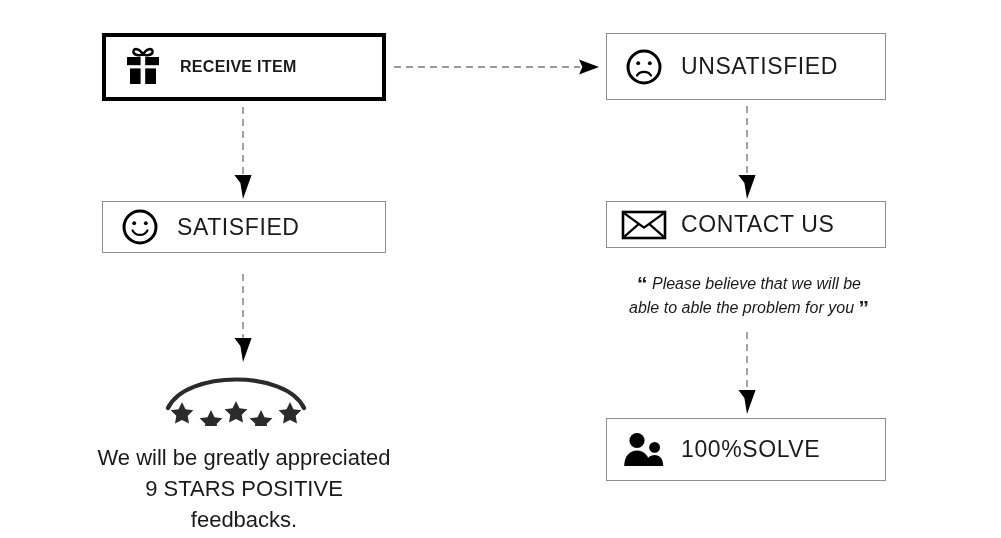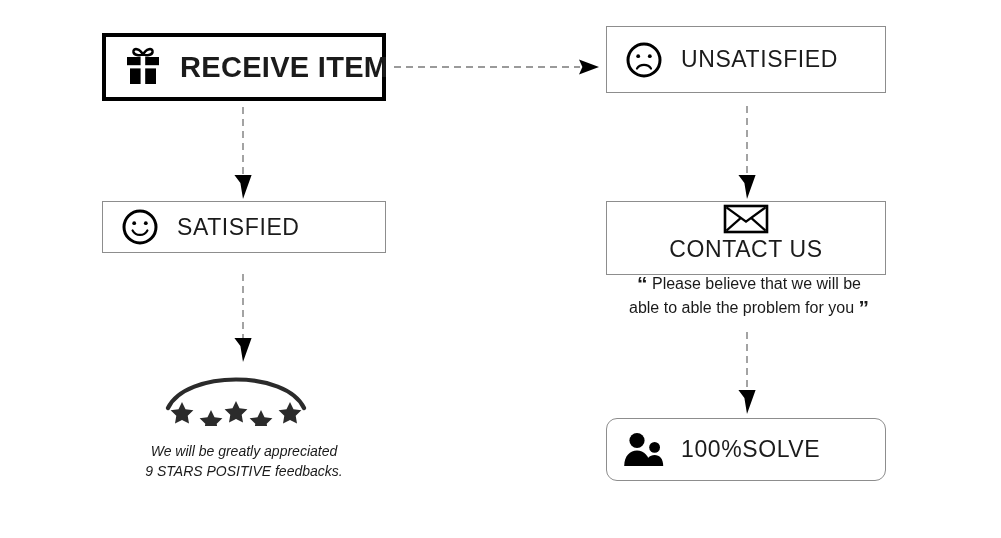--- a/index.html
+++ b/index.html
@@ -42,29 +42,29 @@
     flex: 0 0 auto;
   }
   .node .node-label {
     font-size: 23px;
     letter-spacing: 0.6px;
     color: #1b1b1b;
     white-space: nowrap;
   }
   .node.emphasis .node-label {
     font-weight: bold;
-    font-size: 29px;
+    font-size: 16px;
     letter-spacing: 0.3px;
   }
 
   #node-receive-item { left: 102px; top: 33px;  width: 284px; height: 68px; }
-  #node-unsatisfied  { left: 606px; top: 26px;  width: 280px; height: 67px; }
+  #node-unsatisfied  { left: 606px; top: 33px;  width: 280px; height: 67px; }
   #node-satisfied    { left: 102px; top: 201px; width: 284px; height: 52px; }
-  #node-contact-us   { left: 606px; top: 201px; width: 280px; height: 74px; flex-direction: column; }
-  #node-solve        { left: 606px; top: 418px; width: 280px; height: 63px; border-radius: 11px; }
+  #node-contact-us   { left: 606px; top: 201px; width: 280px; height: 47px; }
+  #node-solve        { left: 606px; top: 418px; width: 280px; height: 63px; }
 
   
   .connector {
     position: absolute;
     overflow: visible;
   }
 
   
   #star-rating-graphic {
     position: absolute;
@@ -78,38 +78,37 @@
   .caption {
     position: absolute;
     text-align: center;
     line-height: 1.42;
     color: #1a1a1a;
   }
   #feedback-caption {
     left: 96px;
     top: 442px;
     width: 296px;
-    font-size: 14px;
-    font-style: italic;
+    font-size: 22px;
   }
   #promise-quote {
     left: 604px;
     top: 272px;
     width: 290px;
     font-size: 16px;
     line-height: 1.5;
     text-align: center;
   }
   .quote-mark {
     font-size: 21px;
     font-weight: bold;
     line-height: 0;
     vertical-align: -2px;
   }
-  .quote-line { display: inline; }
+  .quote-line { display: inline; font-style: italic; }
 </style>
 </head>
 <body>
 
 <div class="canvas">
 
   <div class="node emphasis" id="node-receive-item">
     <div class="icon-slot">
       <svg width="40" height="42" viewBox="0 0 40 42" aria-hidden="true">
 

